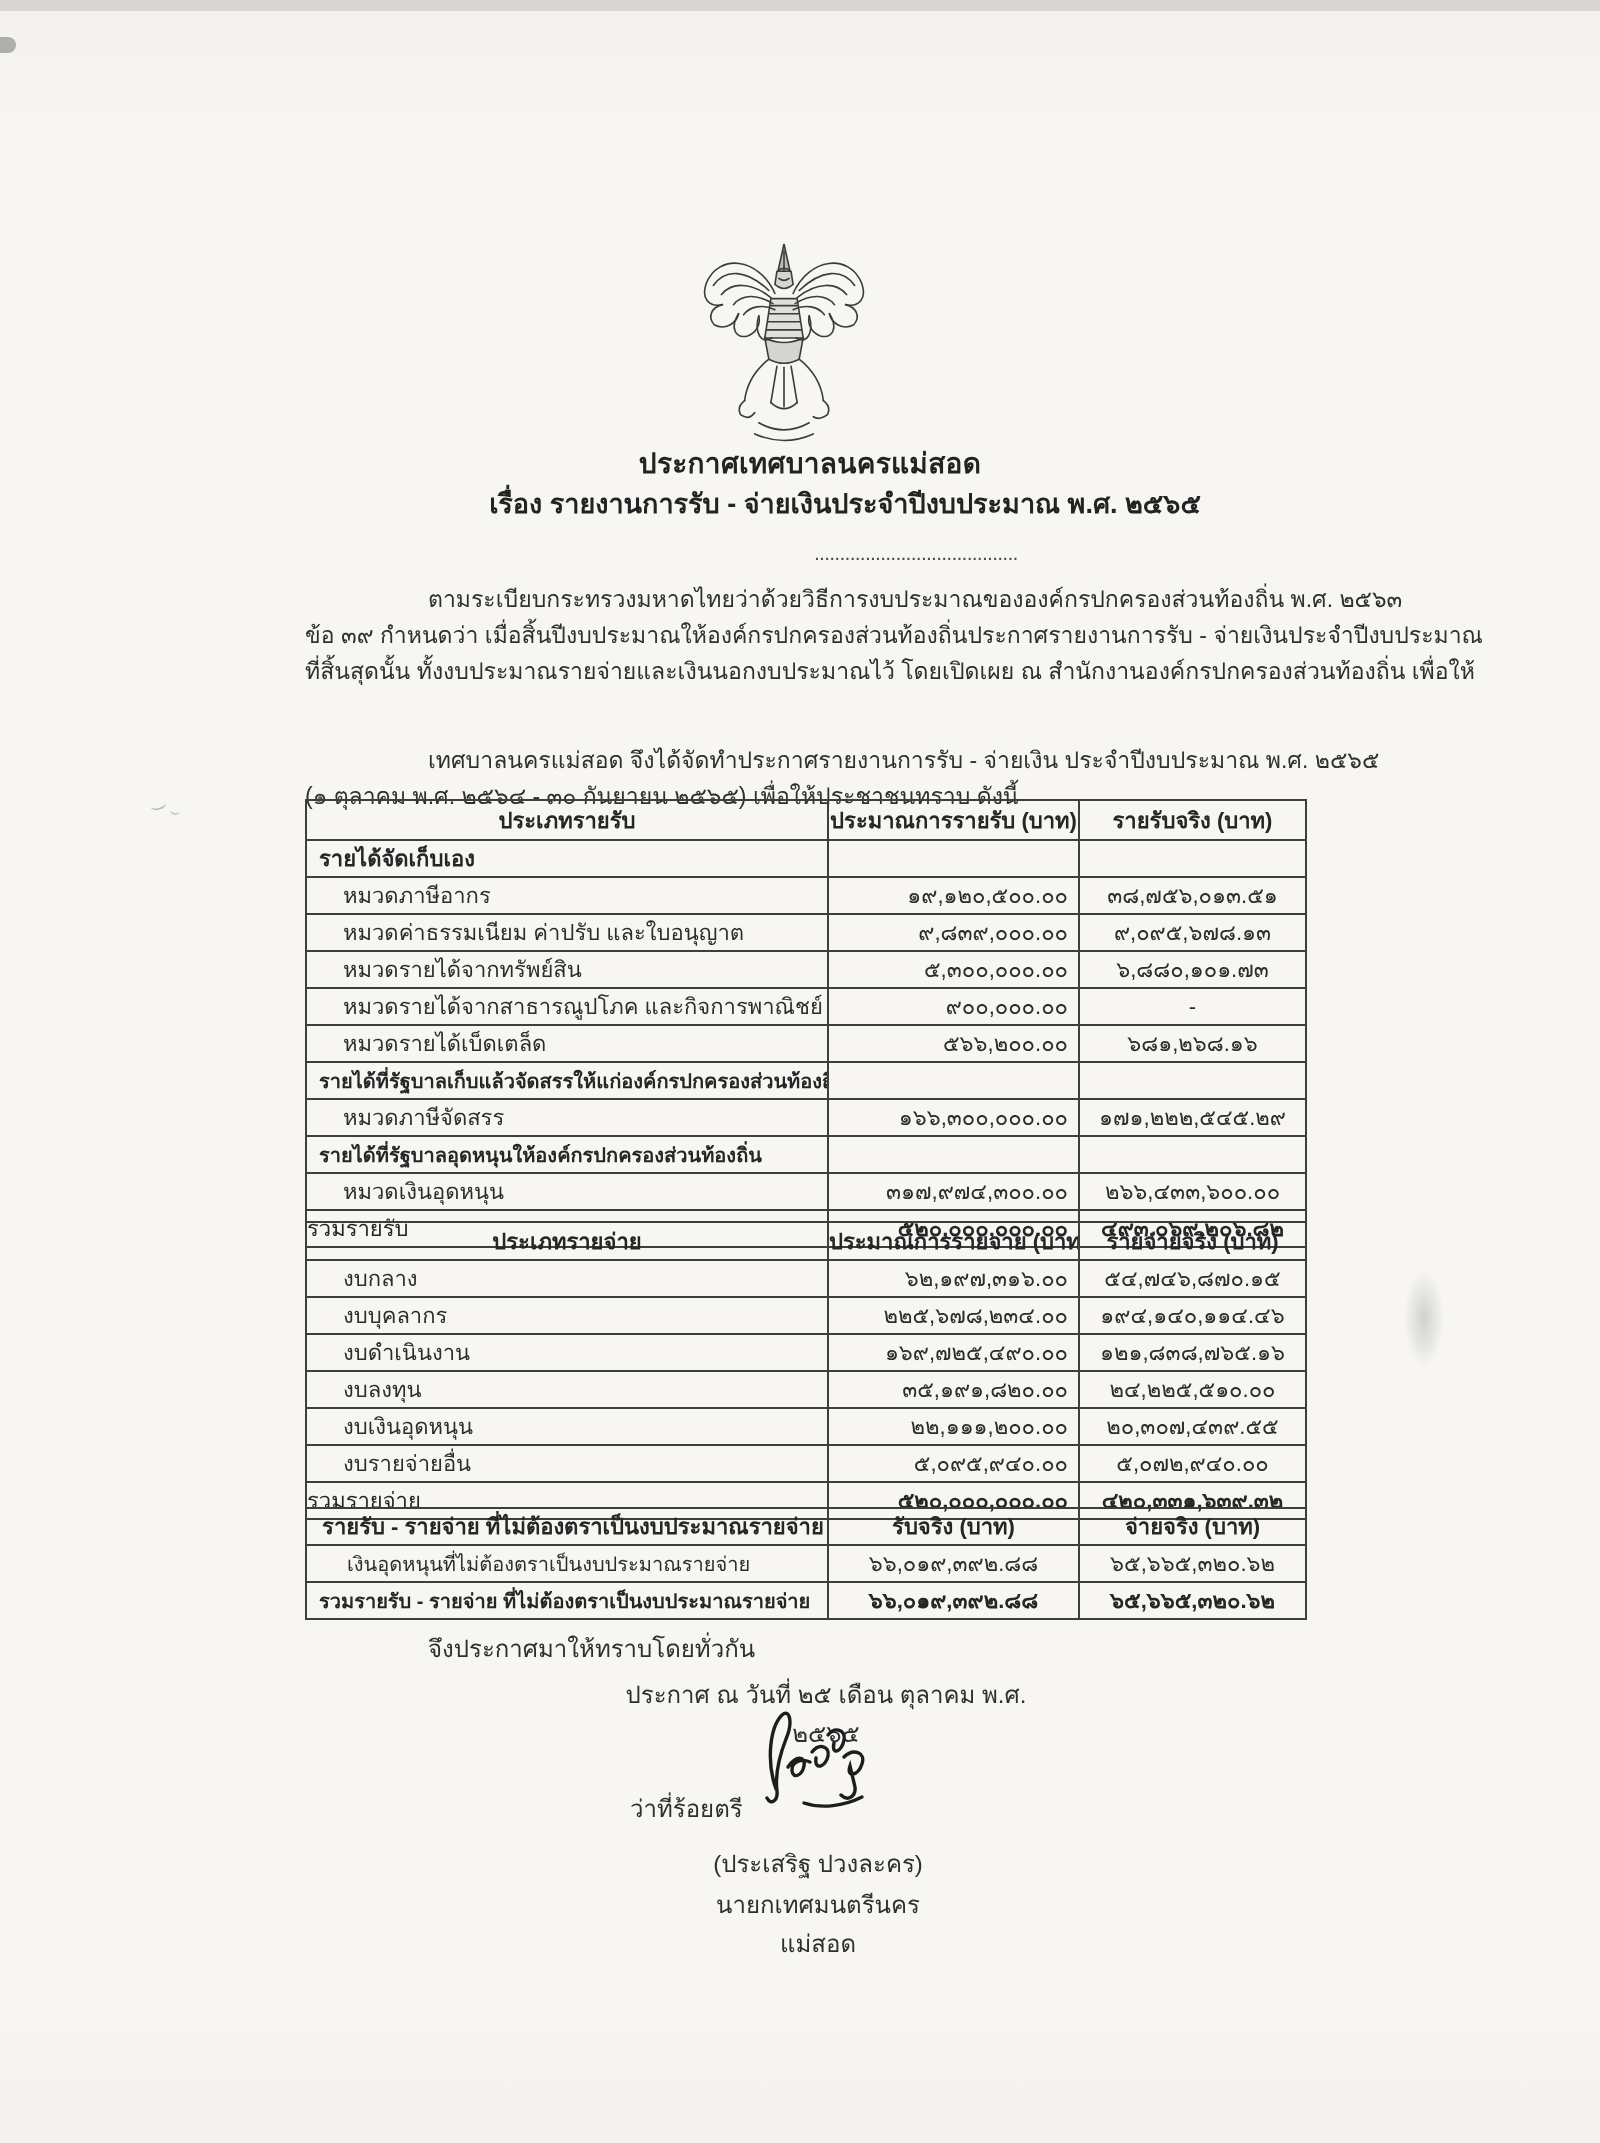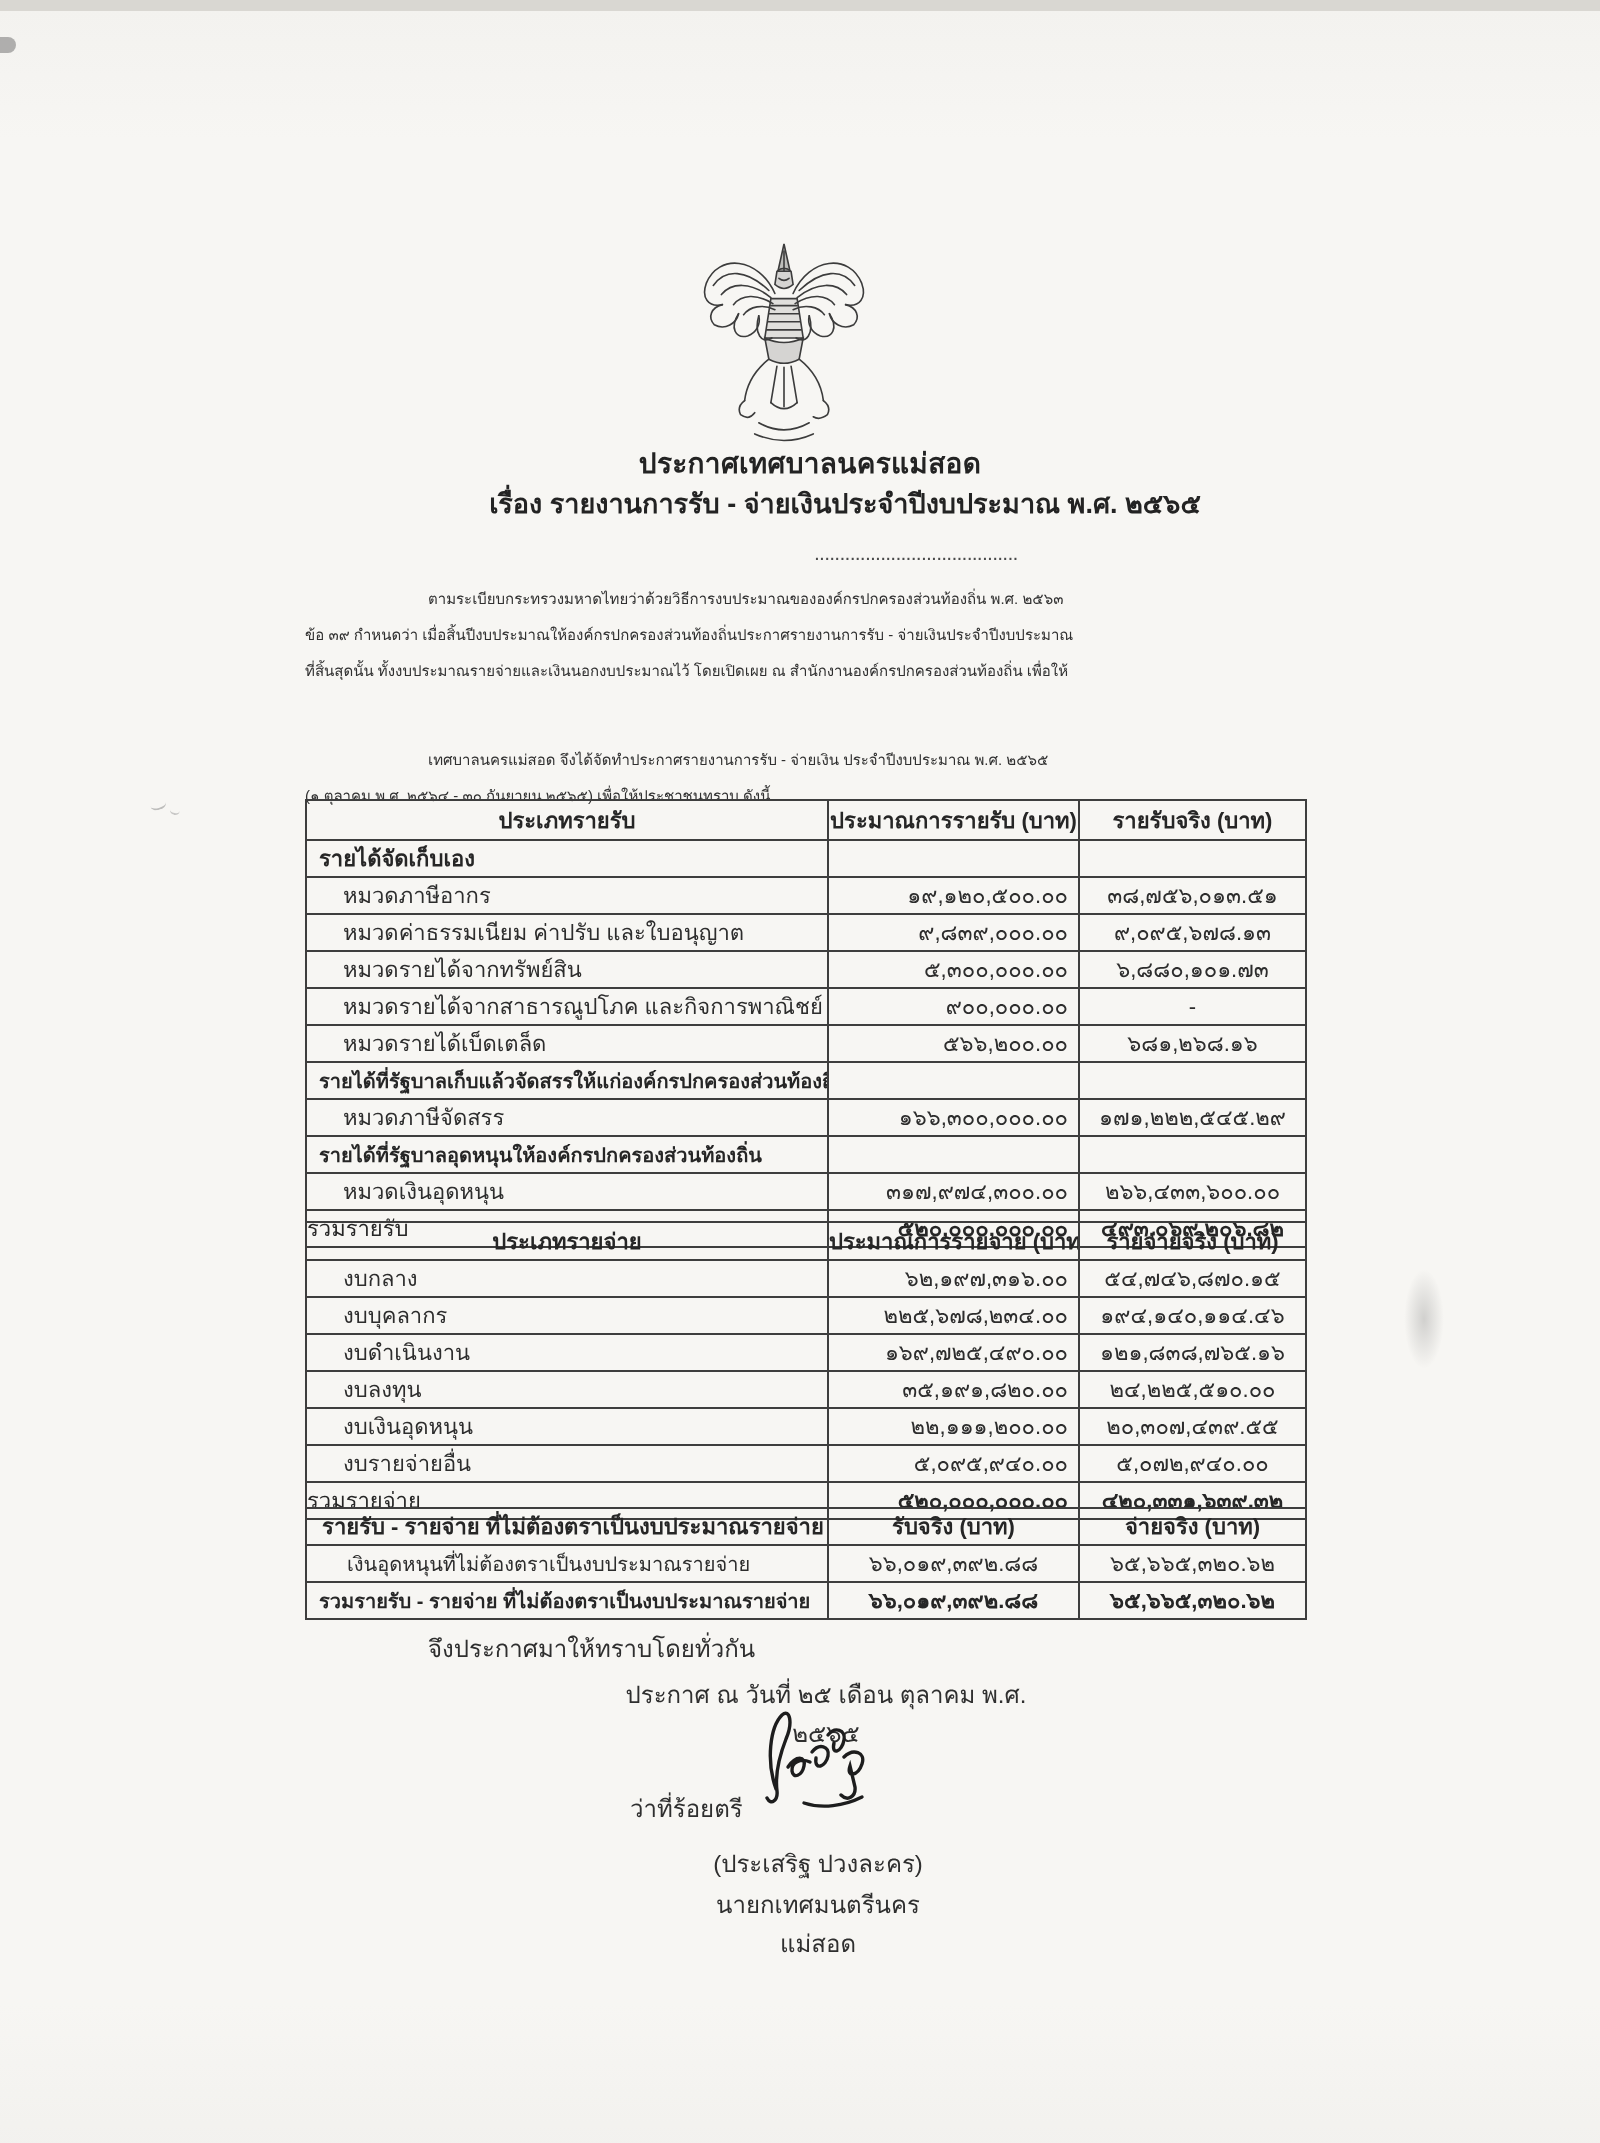--- a/index.html
+++ b/index.html
@@ -9,21 +9,21 @@
     margin:11px auto;
     background:linear-gradient(180deg,#f3f2ef 0%,#f7f6f3 6%,#f7f6f3 93%,#f2f1ee 100%);
     font-family:"Liberation Sans","DejaVu Sans",sans-serif;
     color:#2d2d2d;
     overflow:hidden;
   }
   .abs{position:absolute;}
   .doc-title{left:10px;top:430px;width:1600px;text-align:center;font-size:28px;font-weight:700;color:#232323;letter-spacing:.3px;}
   .doc-subject{left:45px;top:471px;width:1600px;text-align:center;font-size:27px;font-weight:700;color:#232323;}
   .divider-dots{left:815px;top:536px;width:200px;font-size:14px;font-weight:700;letter-spacing:1.2px;color:#4a4a4a;}
-  .para{left:305px;width:1095px;font-size:15px;color:#303030;}
+  .para{left:305px;width:1095px;font-size:23px;color:#303030;}
   .para .line{height:36px;line-height:36px;white-space:nowrap;}
   #para1{top:570px;}
   #para2{top:731px;}
   .indent{text-indent:123px;}
 
   table{position:absolute;left:305px;width:1000px;border-collapse:collapse;table-layout:fixed;font-size:22px;color:#2d2d2d;background:transparent;}
   td,th{border:2px solid #3e3e3e;padding:0;white-space:nowrap;overflow:hidden;font-weight:400;}
   th{font-weight:700;font-size:22px;color:#262626;}
   #revenue-table{top:788px;}
   #expense-table{top:1210px;}

